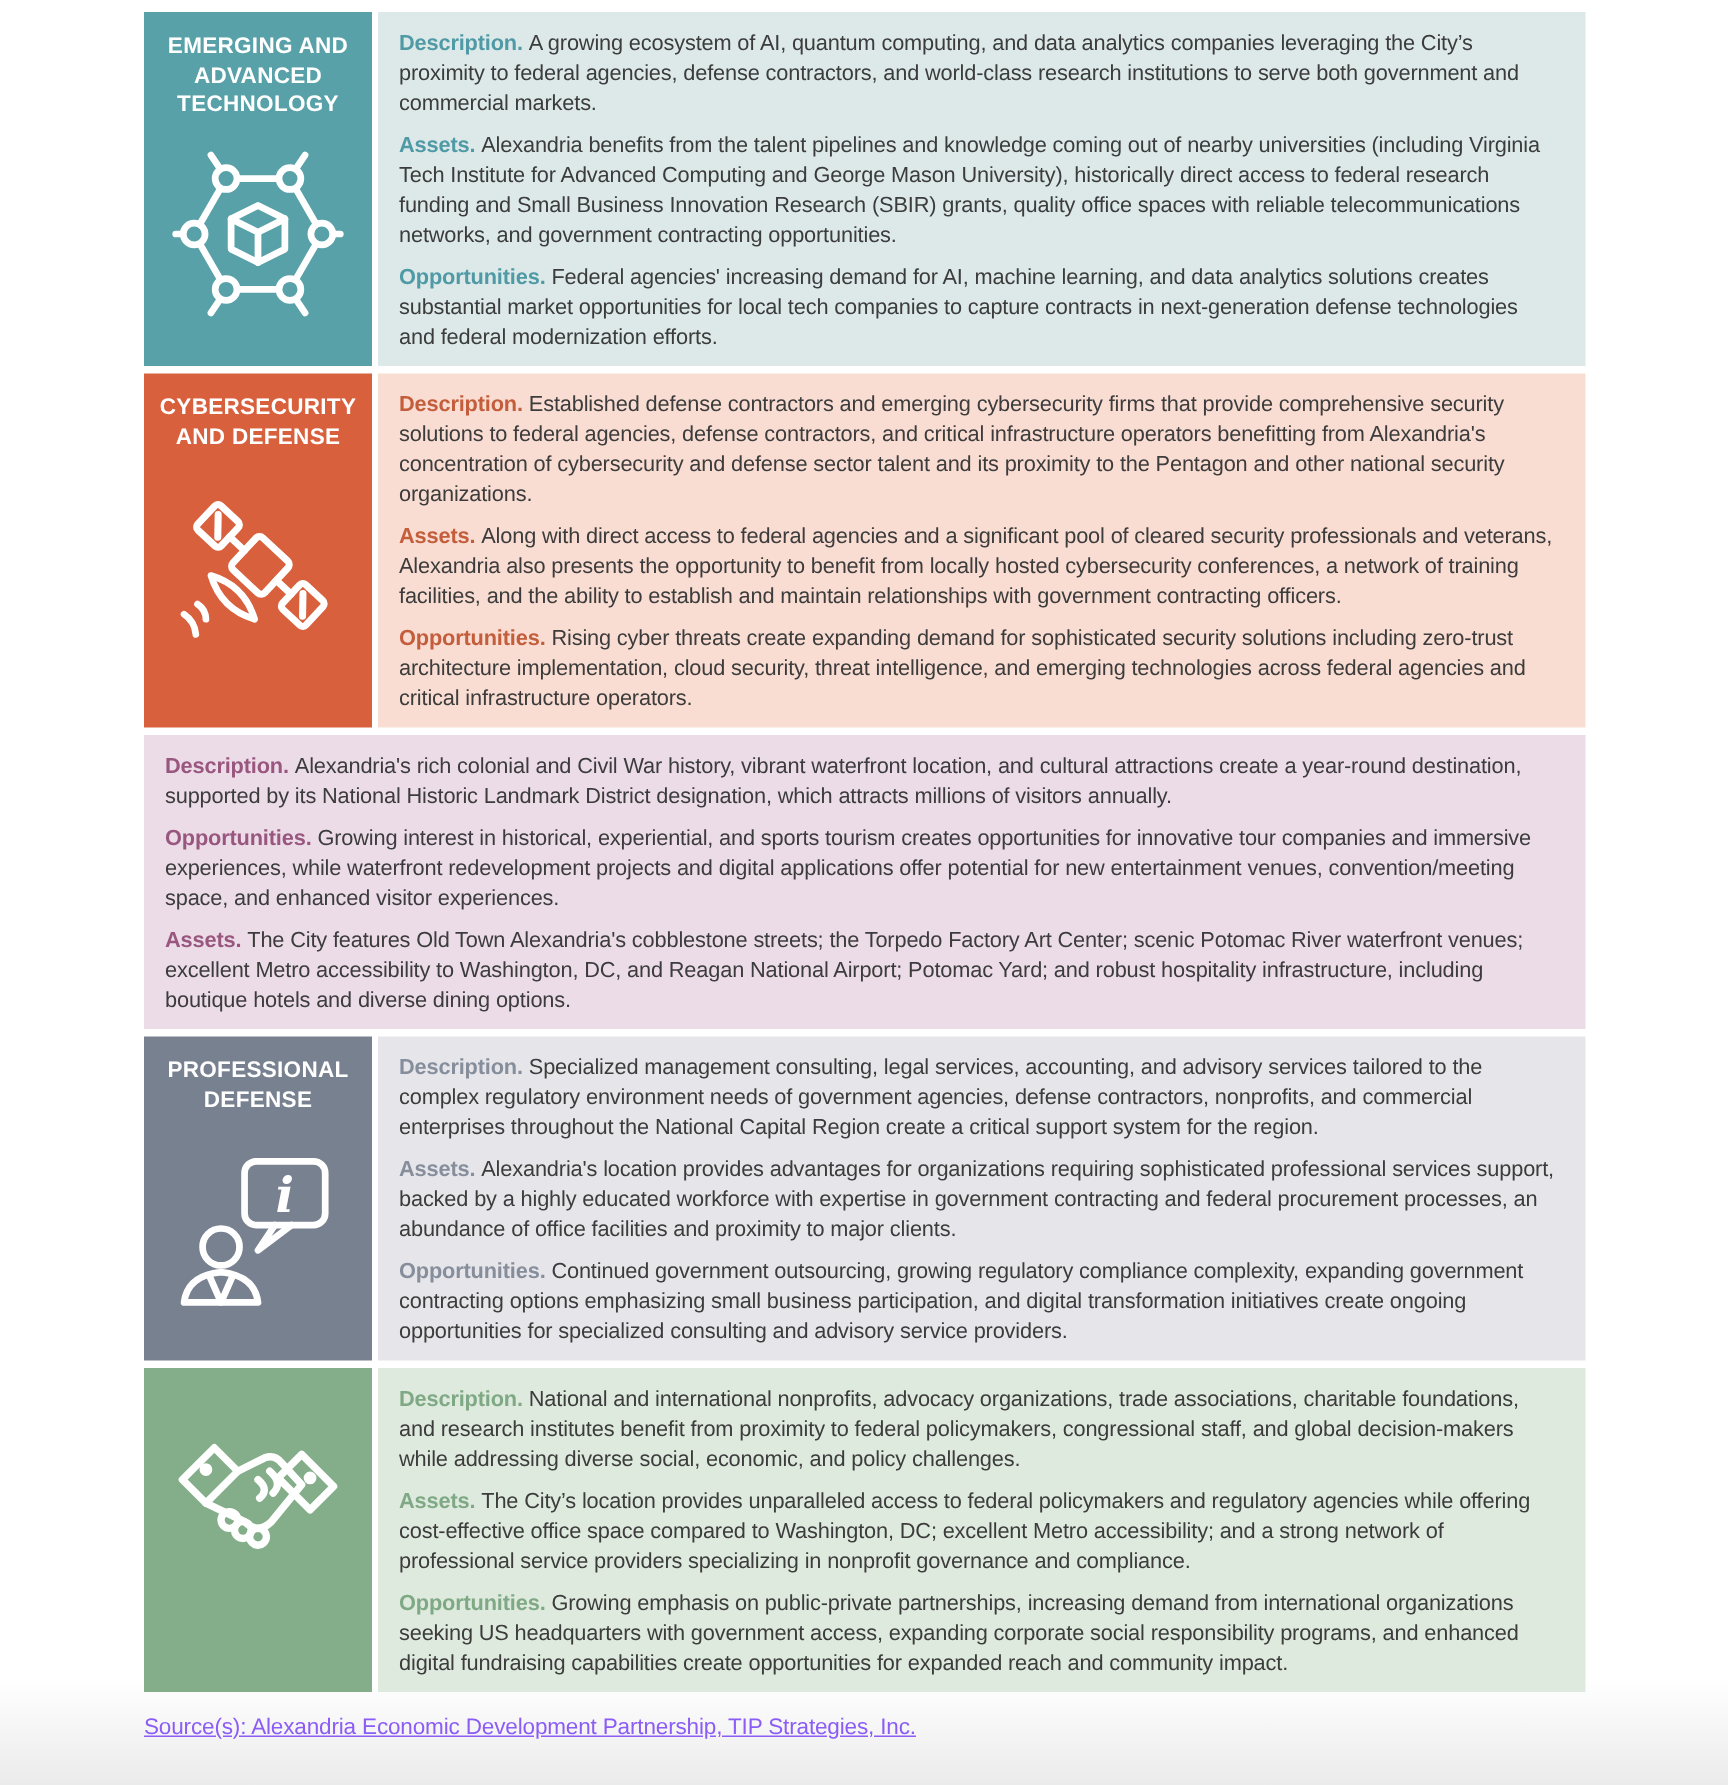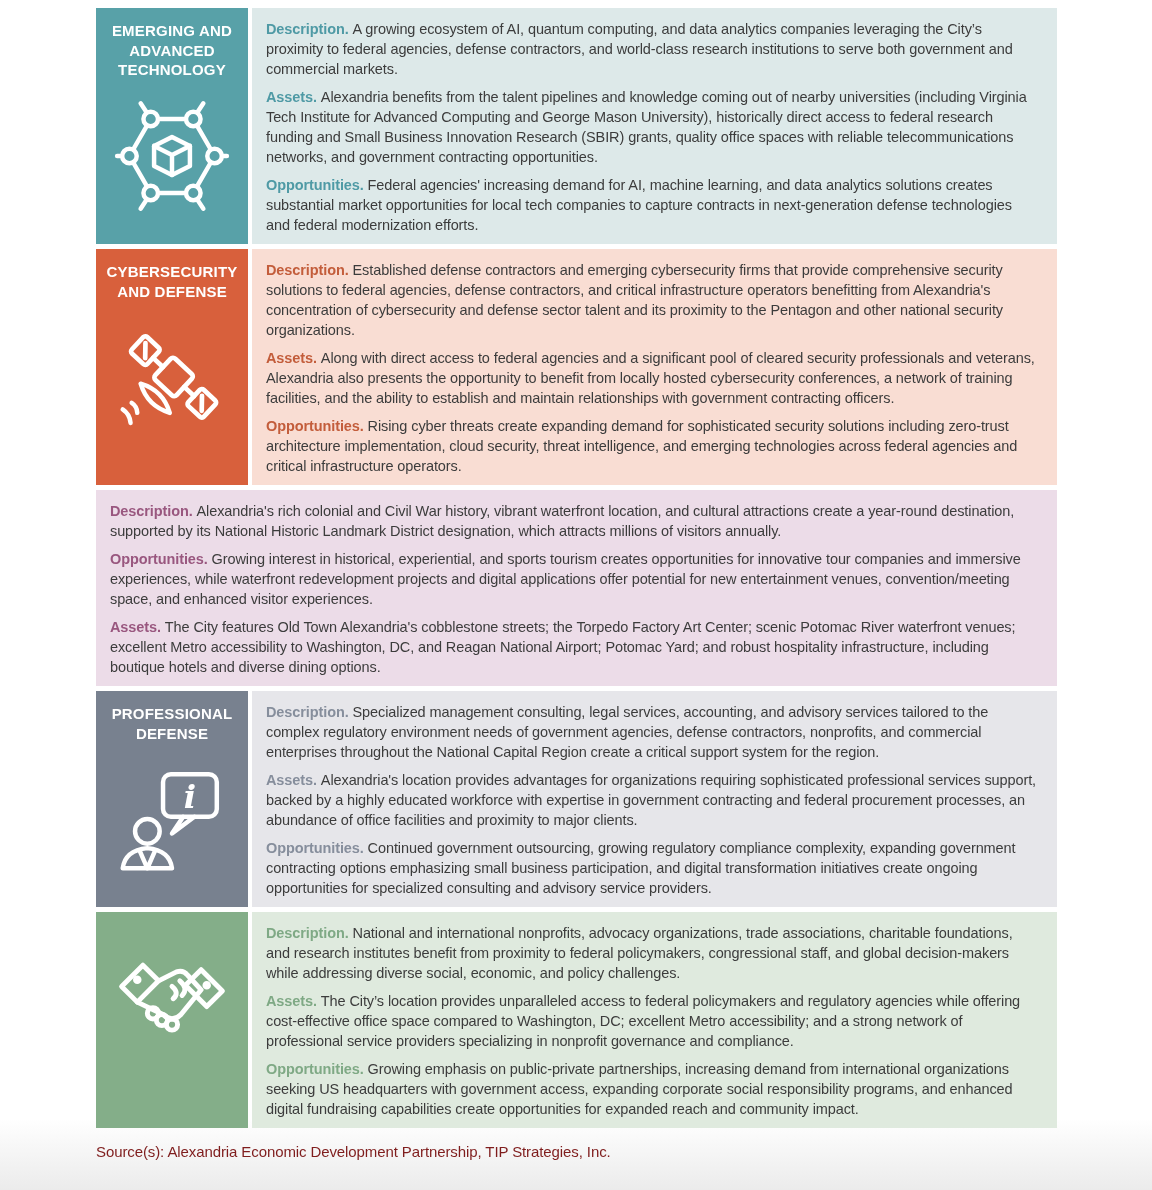--- a/index.html
+++ b/index.html
@@ -62,22 +62,23 @@
     color: #3c3c3c;
   }
   .para:last-child { margin-bottom: 0; }
   .lead {
     font-weight: 700;
     color: var(--lead);
   }
   .source-note {
     margin-top: 15px;
     font-size: 15px;
-    color: #7f1d1d;
+    color: #8b5cf6;
     letter-spacing: -0.1px;
+    text-decoration: underline;
   }
 </style>
 </head>
 <body>
 
 <div class="sheet">
   <div class="table">
   <section class="row" style="--panel: #58a1a8; --bg: #dde9e9; --lead: #4f9aa5;">
     <div class="label">
       <div class="label-text">EMERGING AND ADVANCED TECHNOLOGY</div>

